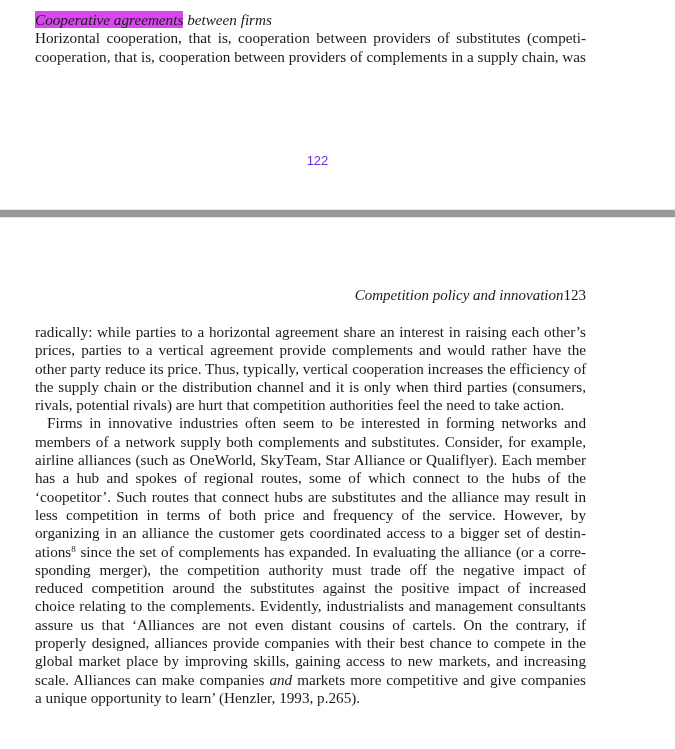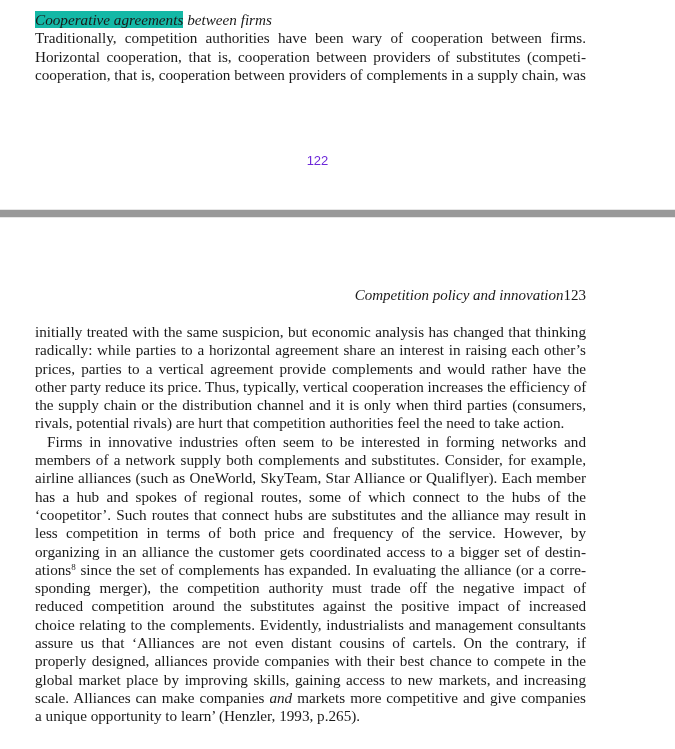--- a/index.html
+++ b/index.html
@@ -7,53 +7,51 @@
   .page { position: absolute; left: 0; width: 675px; background: #fff; }
   .page-top { top: 0; height: 209px; }
   .page-bottom { top: 218px; height: 531px; }
   .divider { position: absolute; left: 0; top: 209px; width: 675px; height: 9px; background: #e6e6e6; }
   .divider .bar { position: absolute; left: 0; top: 1px; width: 675px; height: 7px; background: #999999; }
   .text-block { position: absolute; left: 35px; width: 551px; font-size: 15.2px; line-height: 18.3px; }
   .line { display: block; white-space: nowrap; text-align: justify; text-align-last: justify; height: 18.3px; }
   .line.last { text-align-last: left; }
   .line.indent { text-indent: 12px; }
   .heading-line { font-style: italic; text-align: left; text-align-last: left; }
-  .highlight { background: #14b8a6; }
+  .highlight { background: #d946ef; }
   .page-num-top { position: absolute; top: 153px; left: 0; width: 635px; text-align: center; font-family: "Liberation Sans", "DejaVu Sans", sans-serif; font-size: 13px; color: #6d28d9; }
   .running-head { position: absolute; top: 287px; right: 89px; font-size: 15px; white-space: nowrap; }
   .running-head .title { font-style: italic; }
   .running-head .num { }
   sup { font-size: 9px; line-height: 0; vertical-align: 5px; }
   em { font-style: italic; }
 </style>
 </head>
 <body>
 
 <div class="page page-top">
   <div class="text-block" style="top:11px;">
     <span class="line heading-line"><span class="highlight">Cooperative agreements</span><span> between firms</span></span>
-    <span class="line">Traditionally, competition authorities have been wary of cooperation between firms.</span>
     <span class="line">Horizontal cooperation, that is, cooperation between providers of substitutes (competi-</span>
     <span class="line">cooperation, that is, cooperation between providers of complements in a supply chain, was</span>
   </div>
   <div class="page-num-top">122</div>
 </div>
 
 <div class="divider">
     <div class="bar"></div>
   </div>
 
 <div class="page page-bottom"></div>
 
 <div class="running-head">
   <span class="title">Competition policy and innovation</span><span class="num">123</span>
 </div>
 
 <div class="text-block" style="top:323px;">
-  <span class="line">initially treated with the same suspicion, but economic analysis has changed that thinking</span>
   <span class="line">radically: while parties to a horizontal agreement share an interest in raising each other’s</span>
   <span class="line">prices, parties to a vertical agreement provide complements and would rather have the</span>
   <span class="line">other party reduce its price. Thus, typically, vertical cooperation increases the efficiency of</span>
   <span class="line">the supply chain or the distribution channel and it is only when third parties (consumers,</span>
   <span class="line last">rivals, potential rivals) are hurt that competition authorities feel the need to take action.</span>
   <span class="line indent">Firms in innovative industries often seem to be interested in forming networks and</span>
   <span class="line">members of a network supply both complements and substitutes. Consider, for example,</span>
   <span class="line">airline alliances (such as OneWorld, SkyTeam, Star Alliance or Qualiflyer). Each member</span>
   <span class="line">has a hub and spokes of regional routes, some of which connect to the hubs of the</span>
   <span class="line">‘coopetitor’. Such routes that connect hubs are substitutes and the alliance may result in</span>

